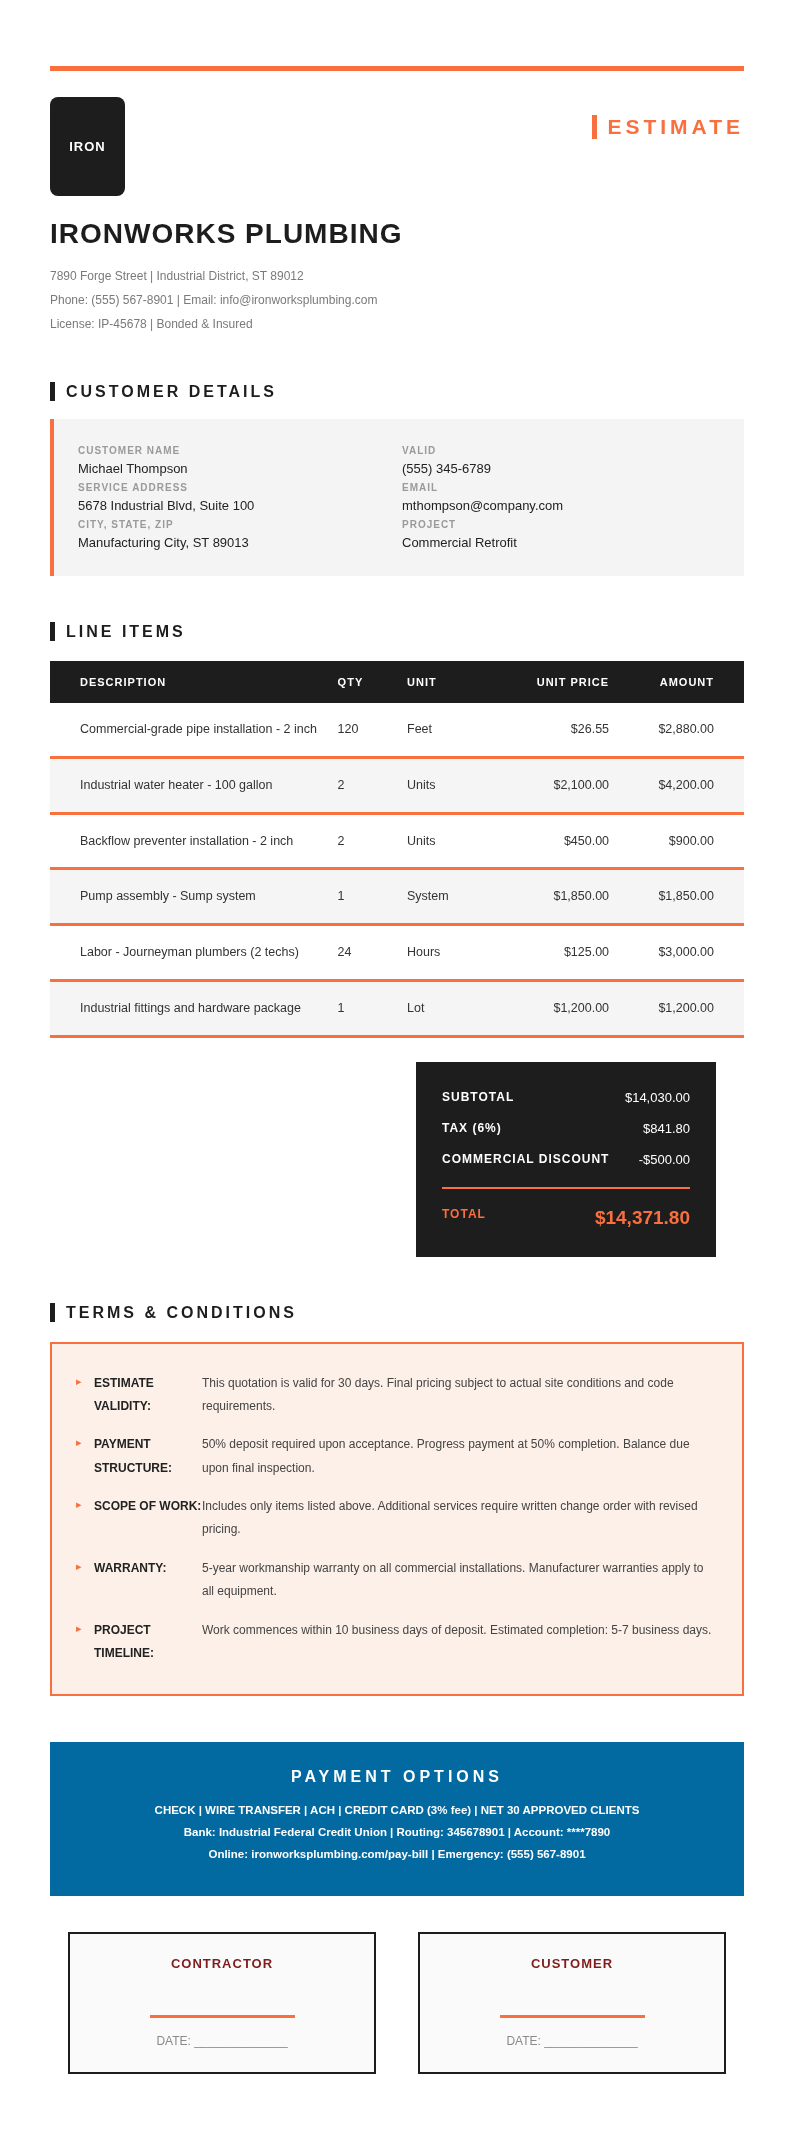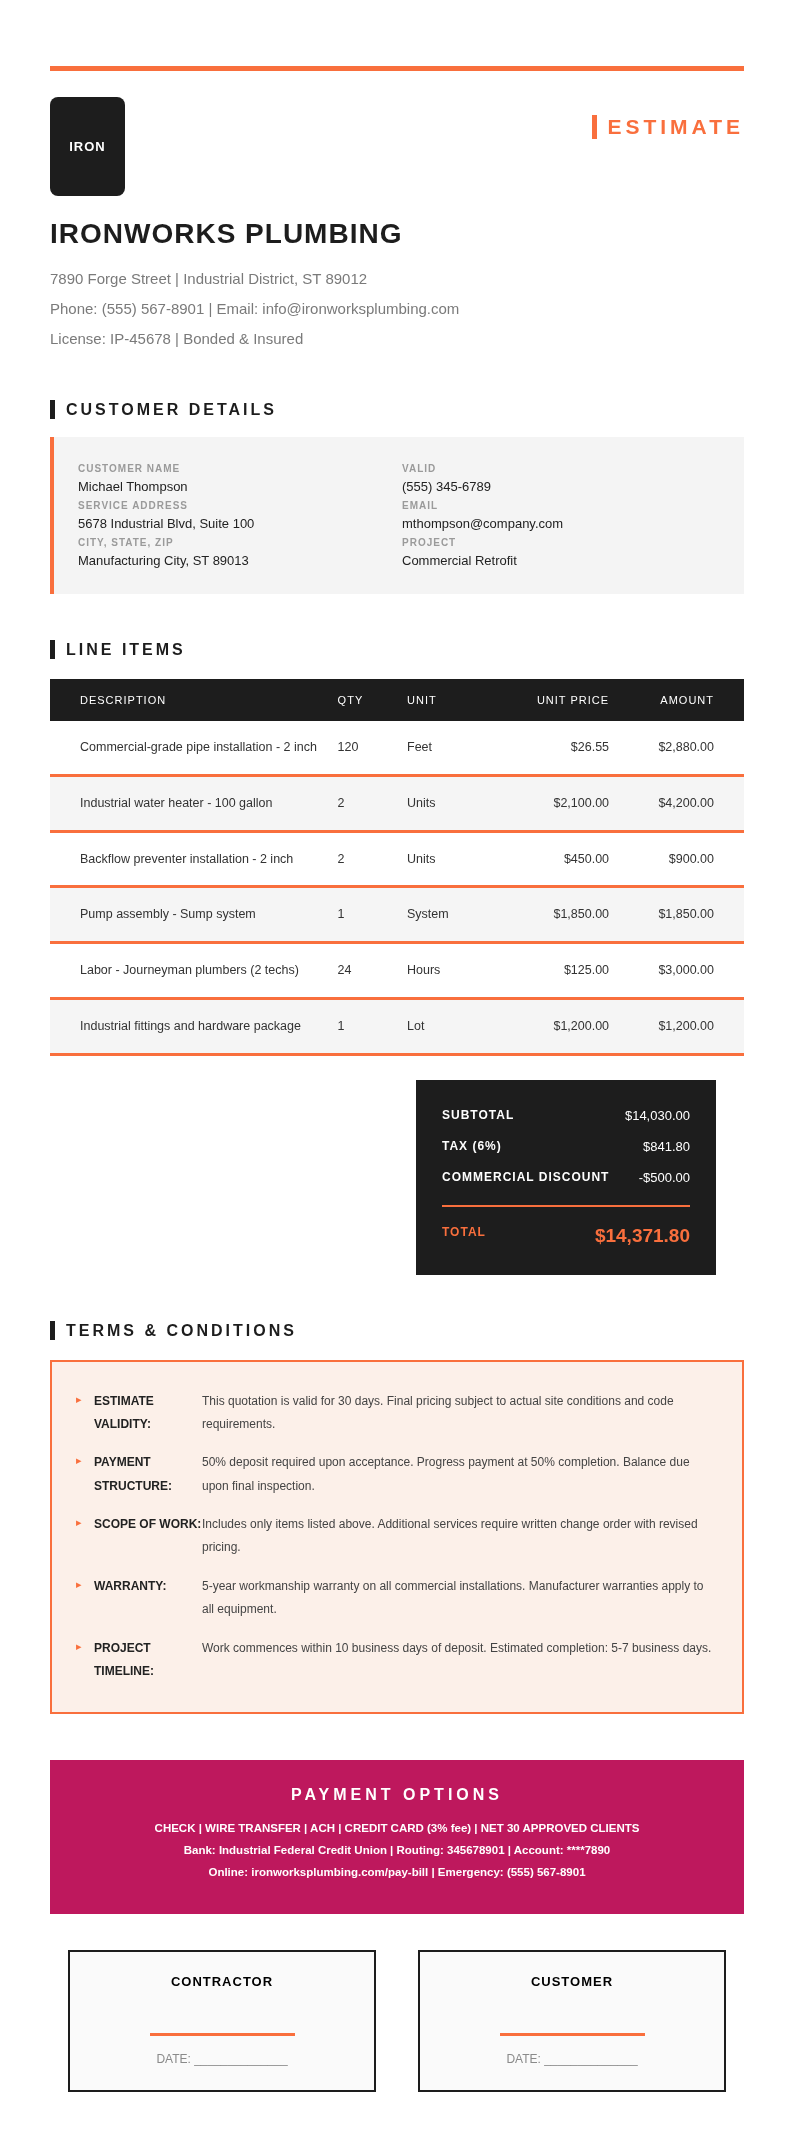--- a/index.html
+++ b/index.html
@@ -29,41 +29,41 @@
   }
   .logo span { color: #fff; font-weight: bold; font-size: 13px; letter-spacing: 1px; }
   .doc-type { display: flex; align-items: center; gap: 10px; margin-top: 18px; }
   .doc-type-bar { width: 5px; height: 24px; background: #F96F3D; }
   .doc-type-text { color: #F96F3D; font-size: 21px; font-weight: bold; letter-spacing: 4px; }
 
   h1.company-name {
     margin-top: 22px; font-size: 28px; font-weight: bold; letter-spacing: 1px; color: #1D1D1D;
   }
   .info-row { display: flex; justify-content: space-between; align-items: flex-end; margin-top: 14px; }
-  .company-info { font-size: 15px; color: #7a7a7a; line-height: 2.0; }
+  .company-info { font-size: 12px; color: #7a7a7a; line-height: 2.0; }
   .estimate-meta { font-size: 12px; color: #333; text-align: right; line-height: 1.85; }
   .estimate-meta .val { color: #F96F3D; font-weight: bold; }
 
   
   .section-title { display: flex; align-items: flex-end; gap: 11px; margin-top: 46px; }
   .section-title .bar { width: 5px; height: 19px; background: #1D1D1D; }
   .section-title .txt { font-size: 16px; font-weight: bold; letter-spacing: 3px; color: #1D1D1D; }
 
   
   .customer-box {
     margin-top: 18px; background: #F4F4F4; border-left: 4px solid #F96F3D;
     padding: 26px 24px; display: grid; grid-template-columns: 1fr 1fr; row-gap: 19px; gap: 6px;
   }
   .field .flabel { font-size: 10px; font-weight: bold; letter-spacing: 1px; color: #9a9a9a; }
   .field .fvalue { font-size: 13px; color: #222; margin-top: 5px; }
 
   
   table.items { width: 100%; border-collapse: collapse; margin-top: 20px; }
   table.items th {
-    background: #1D1D1D; color: #fff; font-size: 11px; font-weight: normal; letter-spacing: 1px;
+    background: #1D1D1D; color: #fff; font-size: 11px; font-weight: bold; letter-spacing: 1px;
     padding: 15px 10px; text-align: left;
   }
   table.items th.num, table.items td.num { text-align: right; }
   table.items th:first-child, table.items td:first-child { padding-left: 30px; }
   table.items th:last-child, table.items td:last-child { padding-right: 30px; }
   table.items td {
     font-size: 12.5px; color: #333; padding: 17px 10px; border-bottom: 3px solid #F96F3D;
     line-height: 1.5;
   }
   table.items tbody tr:nth-child(even) { background: #F5F5F5; }
@@ -84,30 +84,30 @@
   
   .terms-box {
     margin-top: 20px; border: 2px solid #F96F3D; background: #FCF0E9; padding: 28px 24px 14px 24px;
   }
   .term { display: flex; margin-bottom: 15px; }
   .term .bullet { color: #F96F3D; font-size: 11px; width: 18px; flex: none; padding-top: 3px; }
   .term .tname { width: 108px; flex: none; font-size: 12px; font-weight: bold; color: #222; line-height: 1.95; }
   .term .tdesc { flex: 1; font-size: 12px; color: #444; line-height: 1.95; }
 
   
-  .payment-box { margin-top: 46px; background: #be185d; padding: 26px 20px 30px 20px; text-align: center; }
+  .payment-box { margin-top: 46px; background: #0369a1; padding: 26px 20px 30px 20px; text-align: center; }
   .payment-box .ptitle { color: #fff; font-size: 16px; font-weight: bold; letter-spacing: 4px; margin-bottom: 14px; }
   .payment-box .pline { color: #fff; font-size: 11.5px; font-weight: bold; line-height: 1.9; }
 
   
   .signature-row { display: flex; gap: 42px; margin-top: 36px; padding: 0 18px; }
   .sig-box {
     flex: 1; border: 2px solid #1D1D1D; background: #FAFAFA; padding: 22px 20px 24px 20px; text-align: center;
   }
-  .sig-box .slabel { font-size: 13px; font-weight: bold; letter-spacing: 1px; color: #000000; }
+  .sig-box .slabel { font-size: 13px; font-weight: bold; letter-spacing: 1px; color: #7f1d1d; }
   .sig-line { width: 145px; border-top: 3px solid #F96F3D; margin: 44px auto 16px auto; }
   .sig-date { font-size: 12px; color: #8a8a8a; }
 </style>
 </head>
 <body>
 
 <div class="page">
 
   <div class="top-rule"></div>
 

